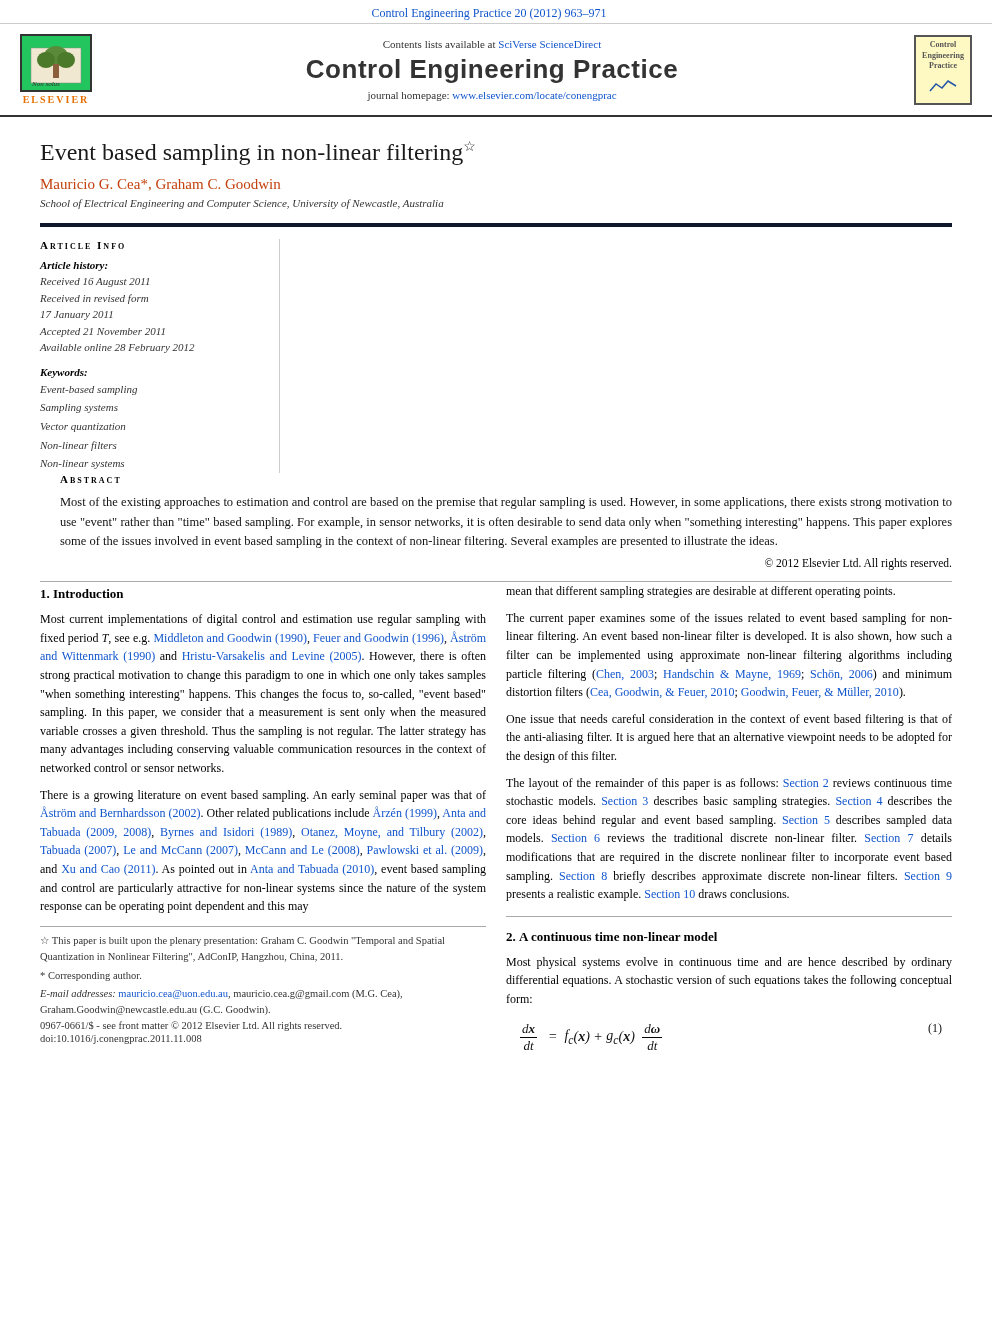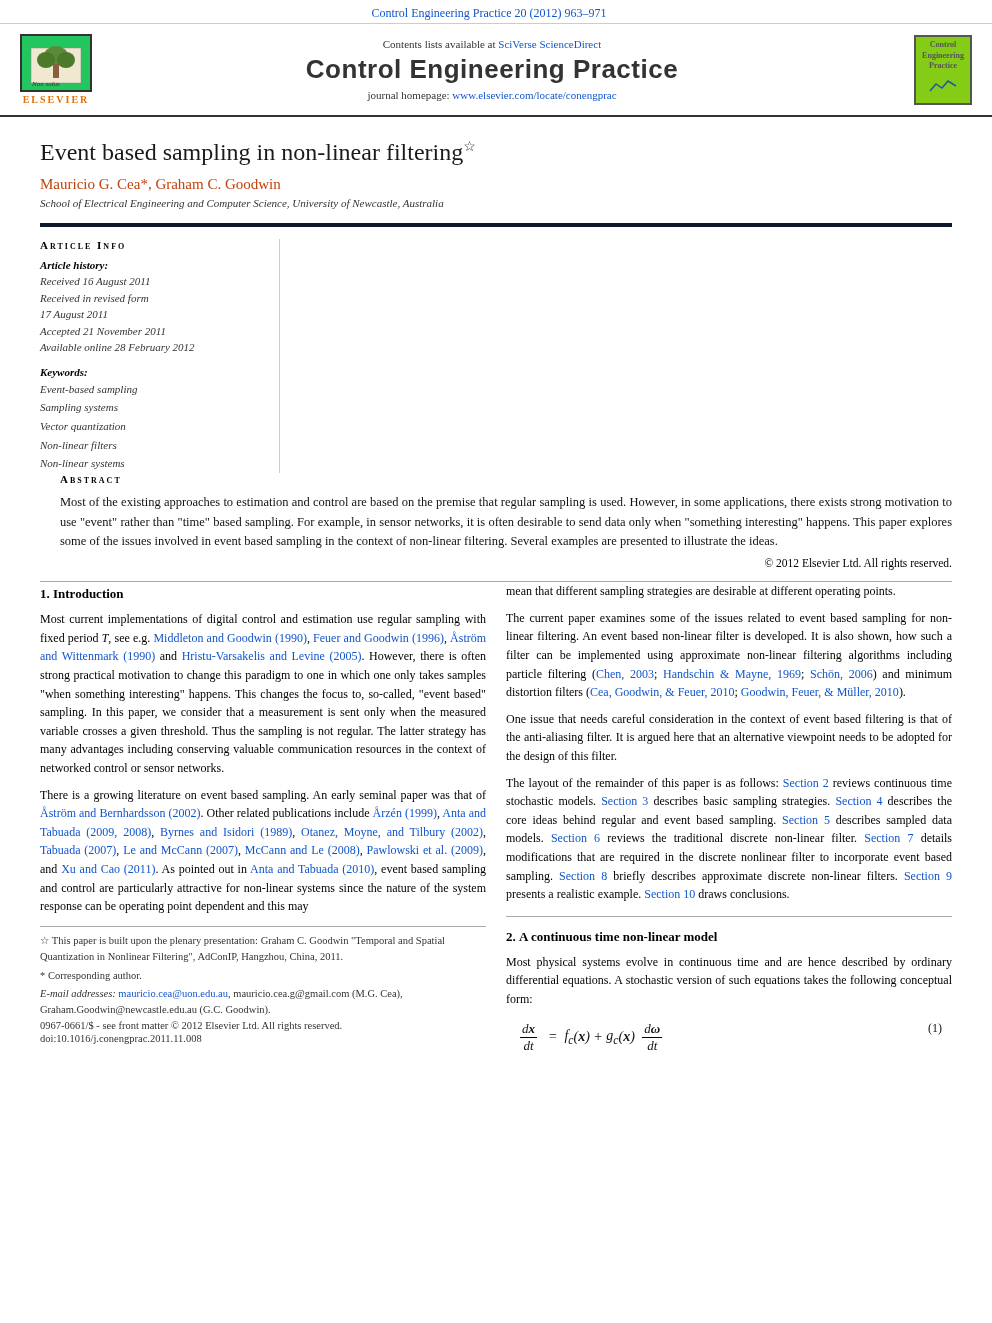--- a/index.html
+++ b/index.html
@@ -103,21 +103,21 @@
       border: 2px solid #555;
       font-size: 7px;
       color: #333;
       display: flex;
       flex-direction: column;
       align-items: center;
       justify-content: center;
       padding: 2px;
       text-align: center;
       line-height: 1.3;
-      background: #84cc16;
+      background: #fef9c3;
     }
 
     .paper-container {
       padding: 20px 40px 20px 40px;
     }
 
     .paper-title {
       font-size: 24px;
       font-weight: normal;
       color: #1a1a1a;
@@ -367,21 +367,21 @@
   <div class="paper-affiliation">School of Electrical Engineering and Computer Science, University of Newcastle, Australia</div>
 
   <div class="article-info-abstract">
 
     <div class="article-info">
       <h3>Article Info</h3>
       <div class="section-label">Article history:</div>
       <div class="info-text">
         <div>Received 16 August 2011</div>
         <div>Received in revised form</div>
-        <div>17 August 2011</div>
+        <div>17 January 2011</div>
         <div>Accepted 21 November 2011</div>
         <div>Available online 28 February 2012</div>
       </div>
       <div class="section-label" style="margin-top:10px;">Keywords:</div>
       <ul class="keywords-list">
         <li>Event-based sampling</li>
         <li>Sampling systems</li>
         <li>Vector quantization</li>
         <li>Non-linear filters</li>
         <li>Non-linear systems</li>

